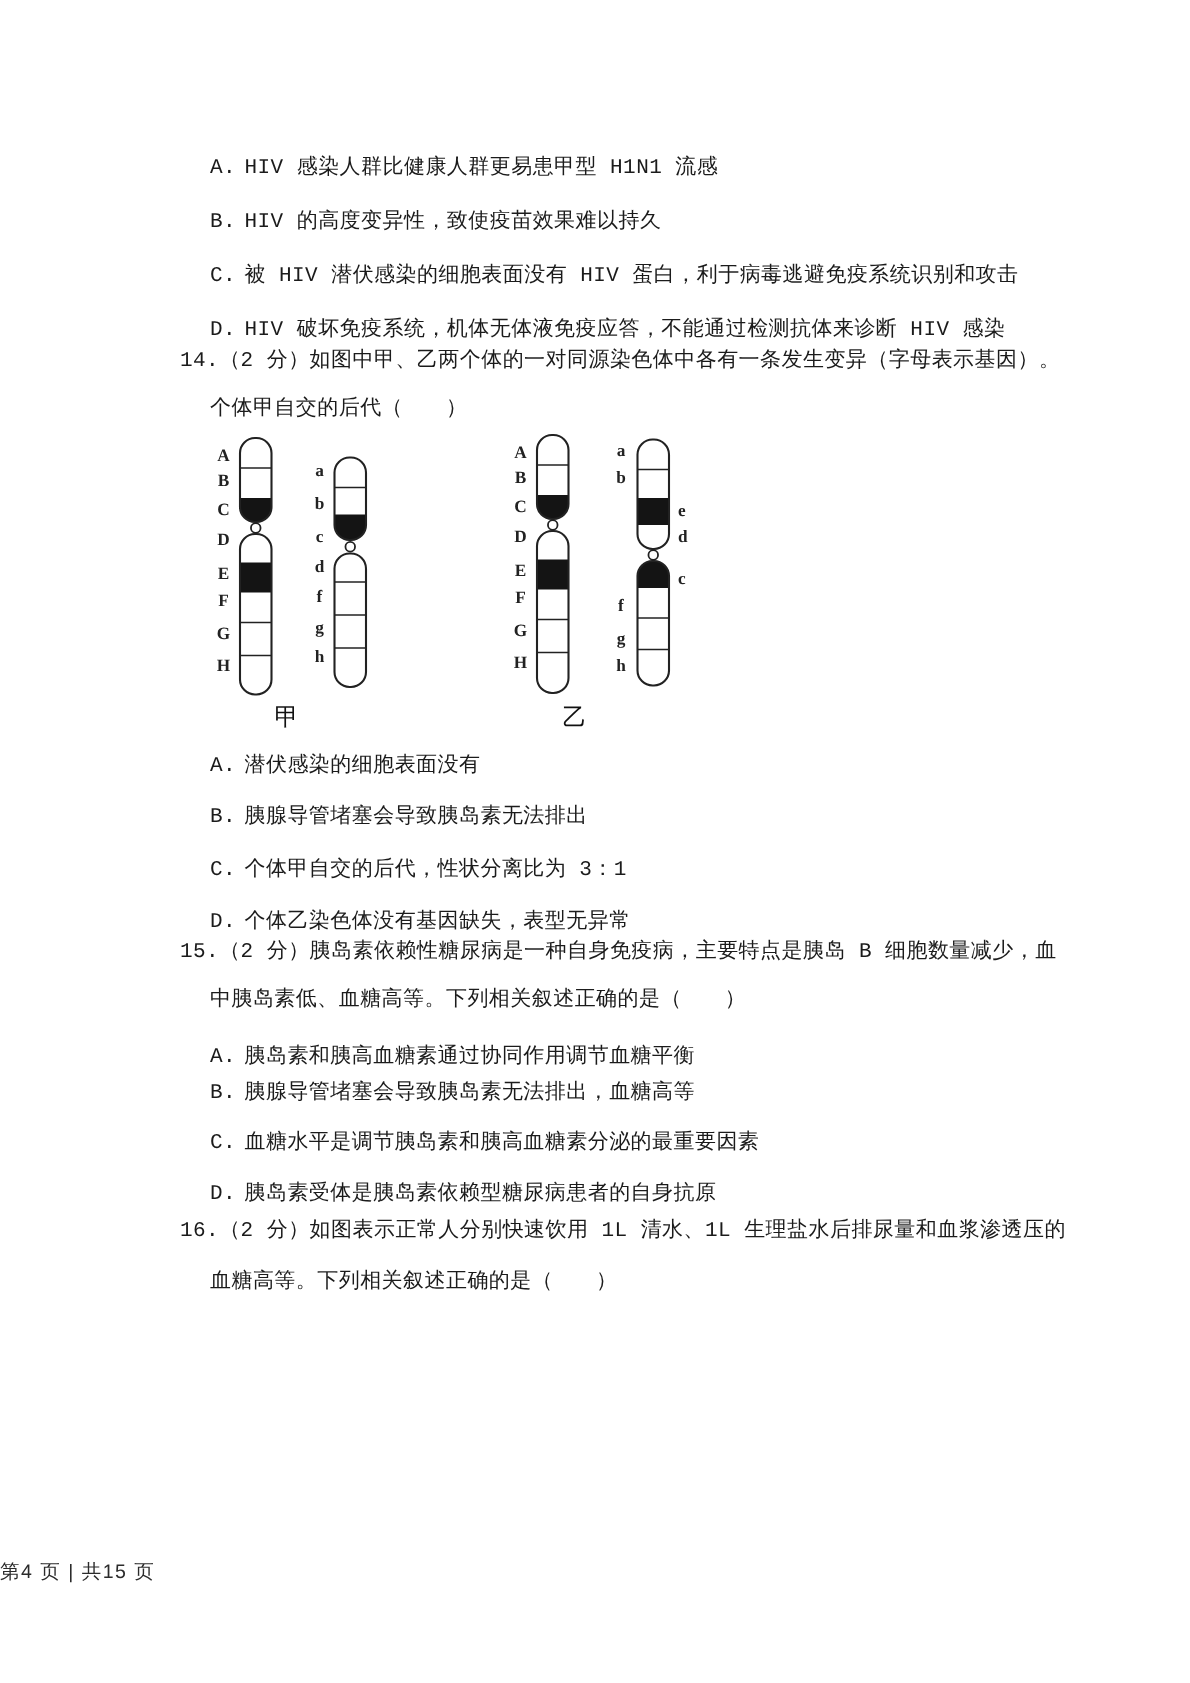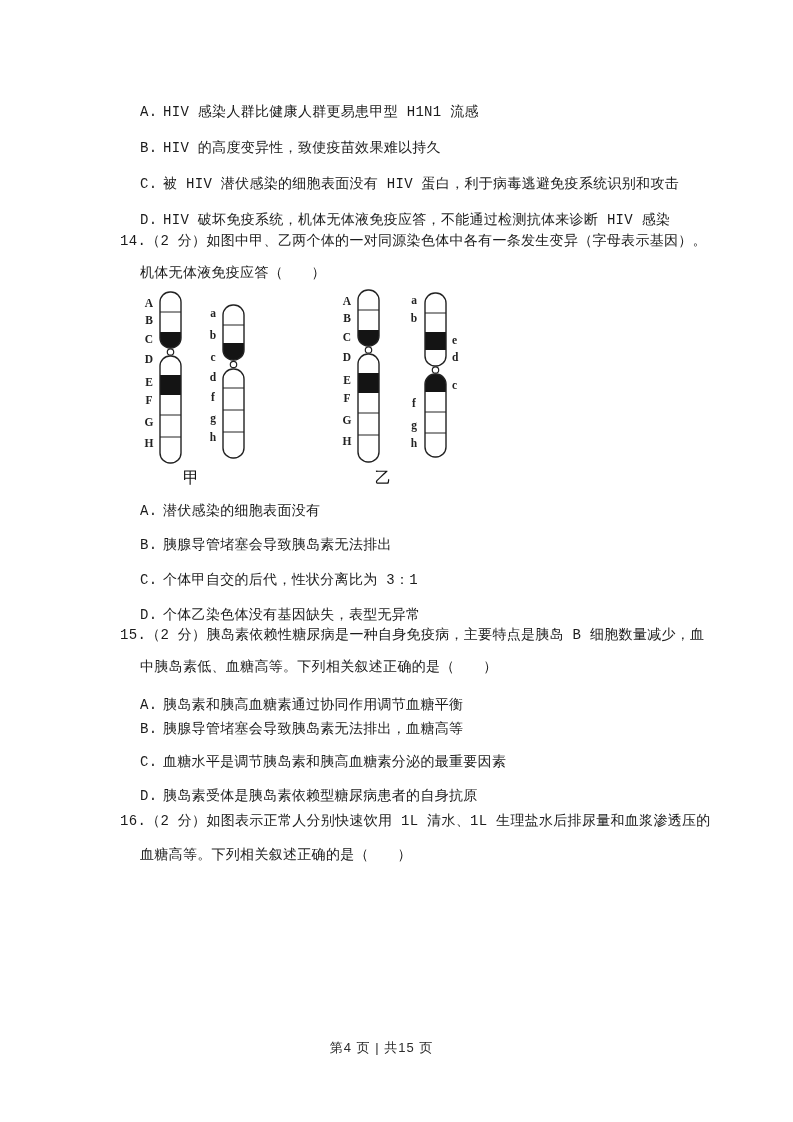--- a/index.html
+++ b/index.html
@@ -17,35 +17,35 @@
   #diagram-wrap{position:absolute;left:140px;top:286px;width:330px;height:205px;}
   svg text.ch-label{
     font-family:"Liberation Serif","DejaVu Serif",serif;
     font-size:11.5px;font-weight:bold;fill:#222;
   }
   svg text.grp-label{
     font-family:"Liberation Serif","DejaVu Serif",serif;
     font-size:16px;fill:#111;
   }
   .footer{
-    position:absolute;left:0;top:1039px;width:763px;text-align:center;
+    position:absolute;left:0;top:1039px;width:763px;
     font-family:"Liberation Sans","DejaVu Sans",sans-serif;
     font-size:13px;color:#2b2b2b;letter-spacing:1px;
   }
 </style>
 </head>
 <body>
 
 <div class="line opt" style="top:104px"><span class="ol">A.</span><span>HIV 感染人群比健康人群更易患甲型 H1N1 流感</span></div>
 <div class="line opt" style="top:140px"><span class="ol">B.</span><span>HIV 的高度变异性，致使疫苗效果难以持久</span></div>
 <div class="line opt" style="top:176px"><span class="ol">C.</span><span>被 HIV 潜伏感染的细胞表面没有 HIV 蛋白，利于病毒逃避免疫系统识别和攻击</span></div>
 <div class="line opt" style="top:212px"><span class="ol">D.</span><span>HIV 破坏免疫系统，机体无体液免疫应答，不能通过检测抗体来诊断 HIV 感染</span></div>
 
 <div class="line qline" style="top:233px">14.（2 分）如图中甲、乙两个体的一对同源染色体中各有一条发生变异（字母表示基因）。</div>
-<div class="line" style="top:265px">机体无体液免疫应答（　　）</div>
+<div class="line" style="top:265px">个体甲自交的后代（　　）</div>
 
 <div id="diagram-wrap">
 <svg width="330" height="205" viewBox="0 0 330 205">
   <defs>
     <clipPath id="c1">
           <rect x="20" y="6" width="21" height="56" rx="10"></rect>
           <rect x="20" y="70" width="21" height="107" rx="10"></rect>
         </clipPath>
     <clipPath id="c2">
           <rect x="83" y="19" width="21" height="55" rx="10"></rect>

